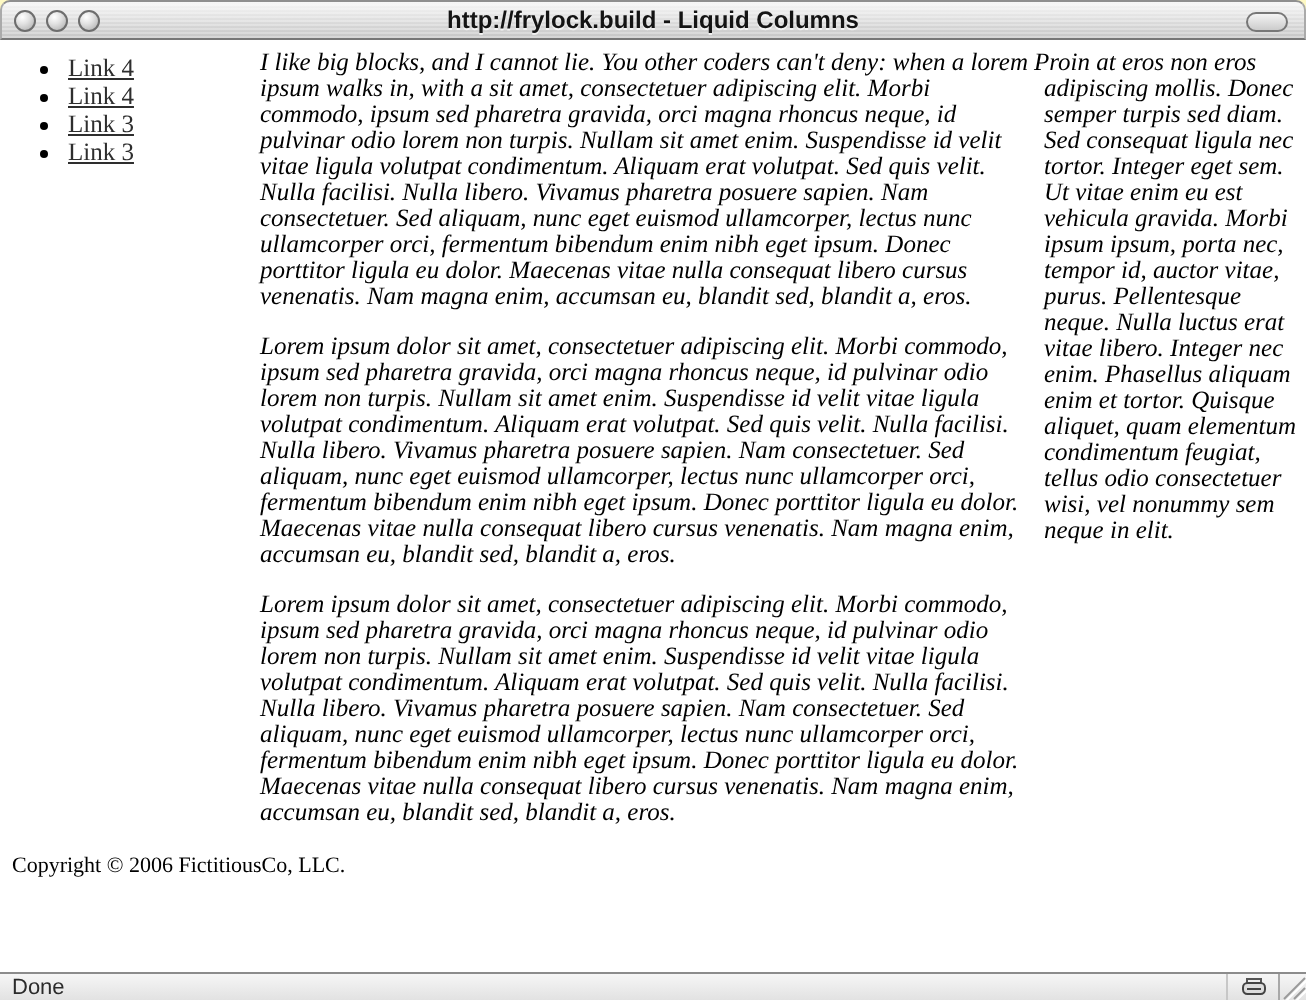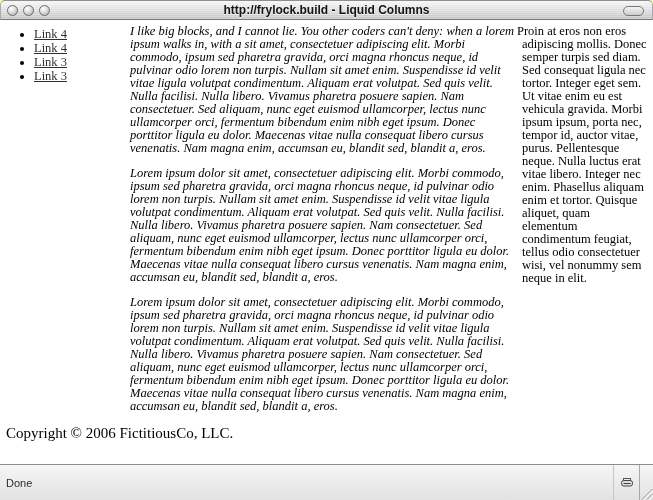--- a/index.html
+++ b/index.html
@@ -66,28 +66,28 @@
     margin-top: 3px;
     padding-left: 28px;
     list-style: disc;
   }
   ul.nav li { line-height: 13px; margin-bottom: 1px; }
   ul.nav a { color: #2e2e2e; text-decoration: underline; cursor: pointer; }
 
   .main { flex: none; width: 387px; font-style: italic; }
   .main p { margin: 0 0 12px 0; }
 
-  .related { flex: none; width: 131px; }
+  .related { flex: none; width: 131px; font-style: italic; }
   .related p { padding-left: 5px; text-indent: -5px; }
 
-  .footer { margin-top: 2px; font-size: 15px; }
+  .footer { margin-top: 2px; font-size: 11px; }
 
   
   .statusbar {
-    height: 36px; flex: none;
+    height: 14px; flex: none;
     border-top: 1px solid #8c8c8c;
     background: linear-gradient(#f6f6f6, #e2e2e2);
     display: flex; align-items: center;
     font-family: "Liberation Sans", sans-serif;
     font-size: 11px; color: #2b2b2b;
   }
   .status-text { padding-left: 6px; }
   .sb-spacer { flex: 1 1 auto; }
   .print-btn {
     width: 26px; height: 100%;

